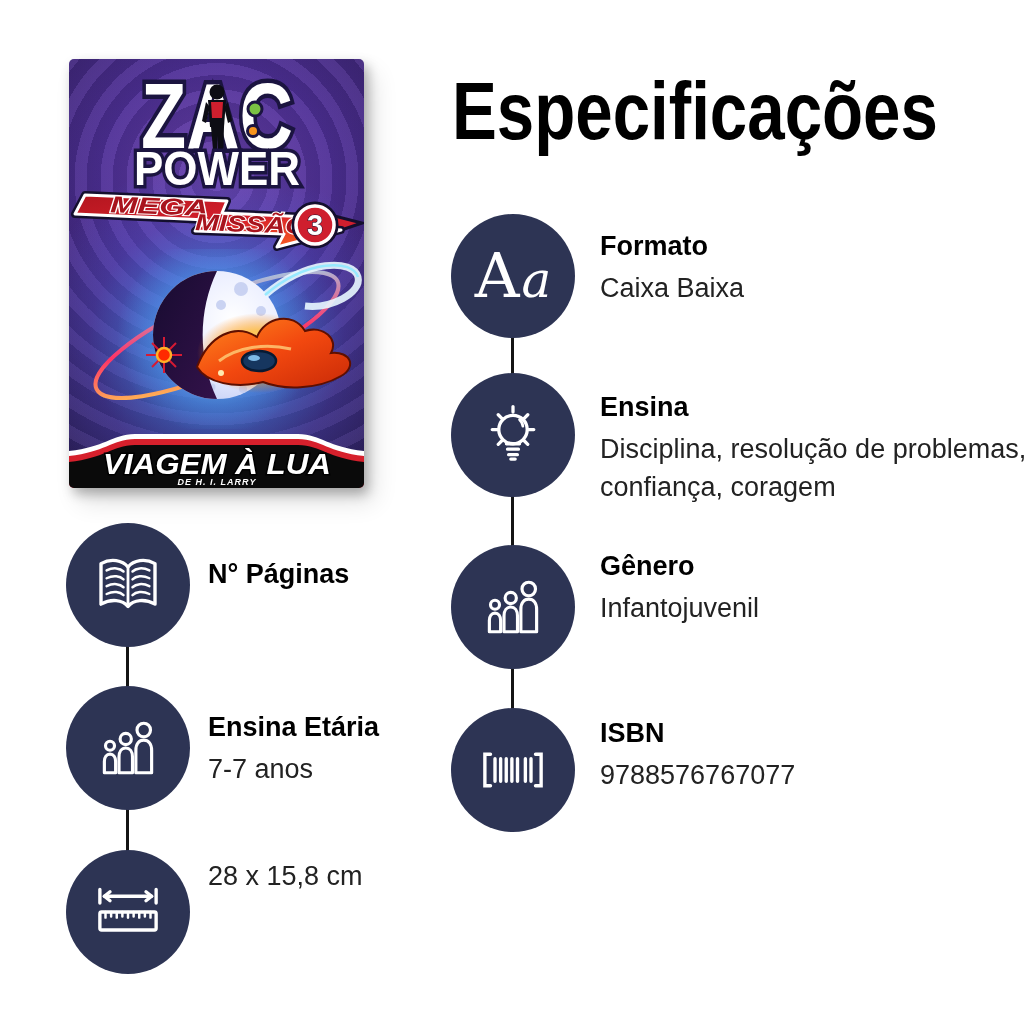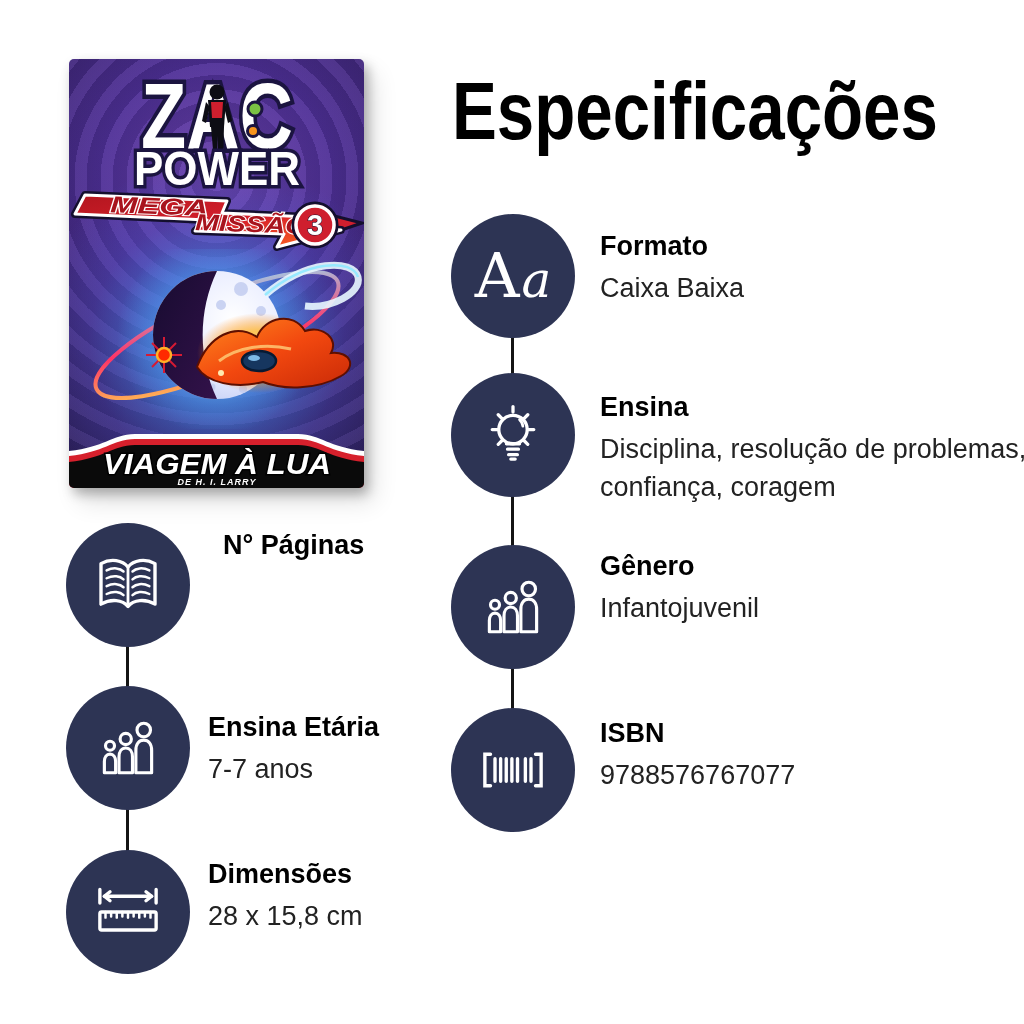--- a/index.html
+++ b/index.html
@@ -224,21 +224,21 @@
   <div class="left-col">
 
     <div class="circle" style="left:66px;top:523px;background:#2d3454;">
       <svg width="72" height="72" viewBox="0 0 64 64" fill="none" stroke="#ffffff" stroke-width="3" stroke-linecap="round" stroke-linejoin="round">
         <path d="M8,13 C17,8 27,10 32,16 C37,10 47,8 56,13 V49 C47,44 37,45 32,51 C27,45 17,44 8,49 Z"></path>
         <path d="M32,16 V51" stroke-width="2.5"></path>
         <path d="M13,19 C19,16 25,17 28,20 M13,26 C19,23 25,24 28,27 M13,33 C19,30 25,31 28,34 M13,40 C19,37 25,38 28,41" stroke-width="2.2"></path>
         <path d="M51,19 C45,16 39,17 36,20 M51,26 C45,23 39,24 36,27 M51,33 C45,30 39,31 36,34 M51,40 C45,37 39,38 36,41" stroke-width="2.2"></path>
       </svg>
     </div>
-    <div class="spec-text" style="left:208px;top:528px;margin-left:15px;">
+    <div class="spec-text" style="left:208px;top:557px;">
       <div class="spec-label">N° Páginas</div>
     </div>
 
     <div class="circle" style="left:66px;top:686px;background:#2d3454;">
       <svg width="72" height="72" viewBox="0 0 64 64" fill="none" stroke="#ffffff" stroke-width="2.8" stroke-linecap="round" stroke-linejoin="round">
         <circle cx="16" cy="30" r="4"></circle>
         <path d="M11,54 V44 C11,40 13,37.5 16,37.5 C19,37.5 21,40 21,44 V54 Z"></path>
         <circle cx="30" cy="24" r="5"></circle>
         <path d="M24,54 V40 C24,35 26.5,32 30,32 C33.5,32 36,35 36,40 V54 Z"></path>
         <circle cx="46" cy="16" r="6"></circle>
@@ -253,18 +253,17 @@
     <div class="circle" style="left:66px;top:850px;background:#2d3454;">
       <svg width="72" height="72" viewBox="0 0 64 64" fill="none" stroke="#ffffff" stroke-width="3" stroke-linecap="round" stroke-linejoin="round">
         <path d="M7,12 V24 M57,12 V24"></path>
         <path d="M11,18 H53"></path>
         <path d="M16,14 L11,18 L16,22 M48,14 L53,18 L48,22"></path>
         <rect x="7" y="32" width="50" height="16" rx="1.5"></rect>
         <path d="M12,32 V37 M17,32 V36 M22,32 V37 M27,32 V36 M32,32 V37 M37,32 V36 M42,32 V37 M47,32 V36 M52,32 V37" stroke-width="2.2"></path>
       </svg>
     </div>
     <div class="spec-text" style="left:208px;top:857px;">
-      <div class="spec-label">Dimensões</div>
       <div class="spec-value">28 x 15,8 cm</div>
     </div>
   </div>
 
 </div>
 
 </body></html>

